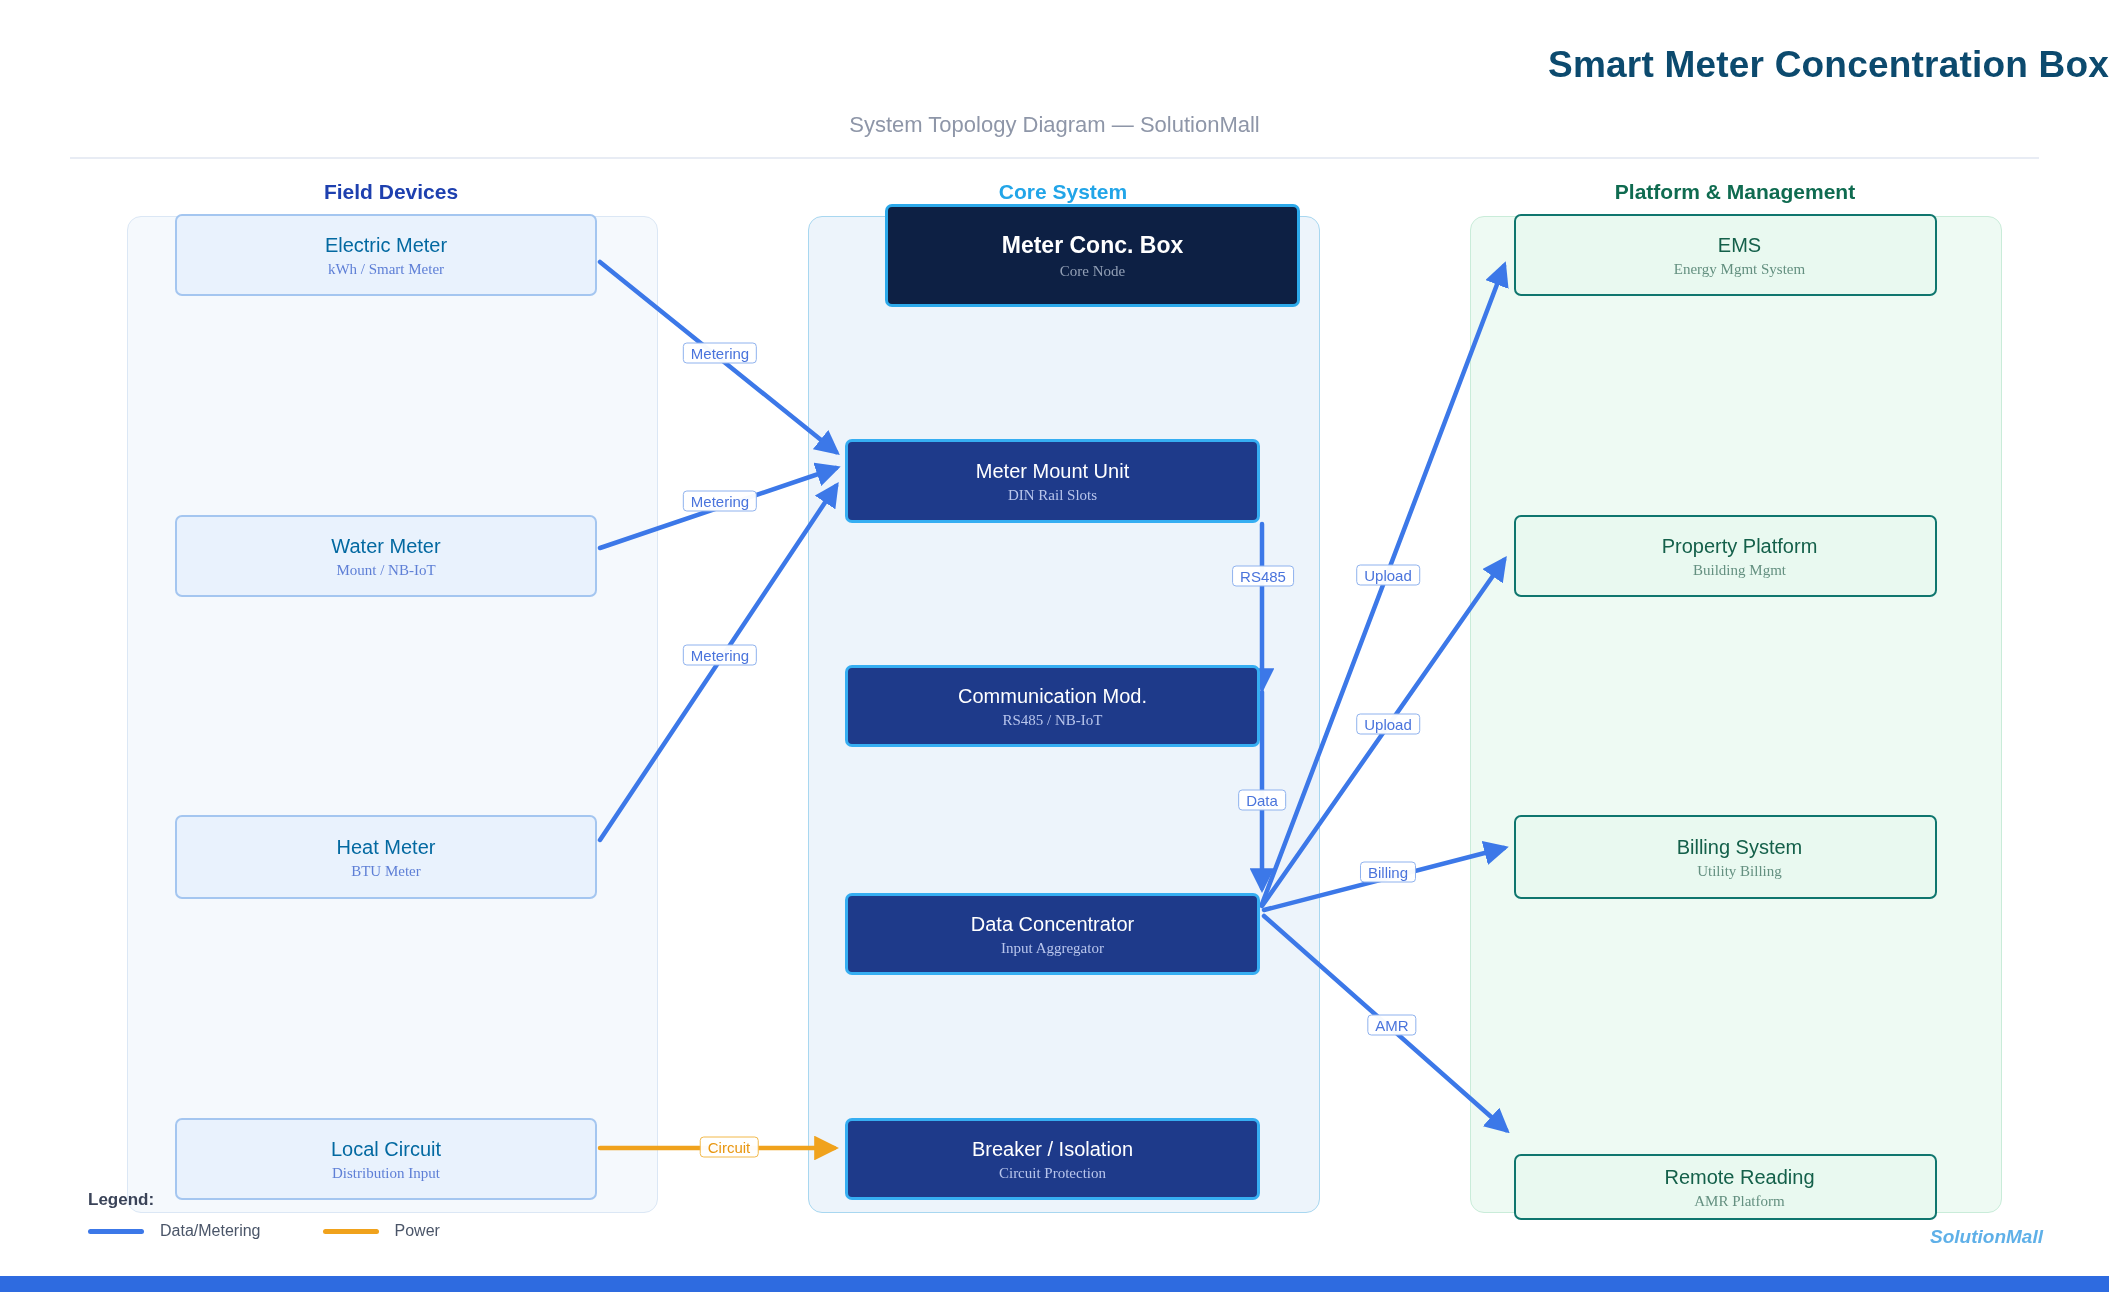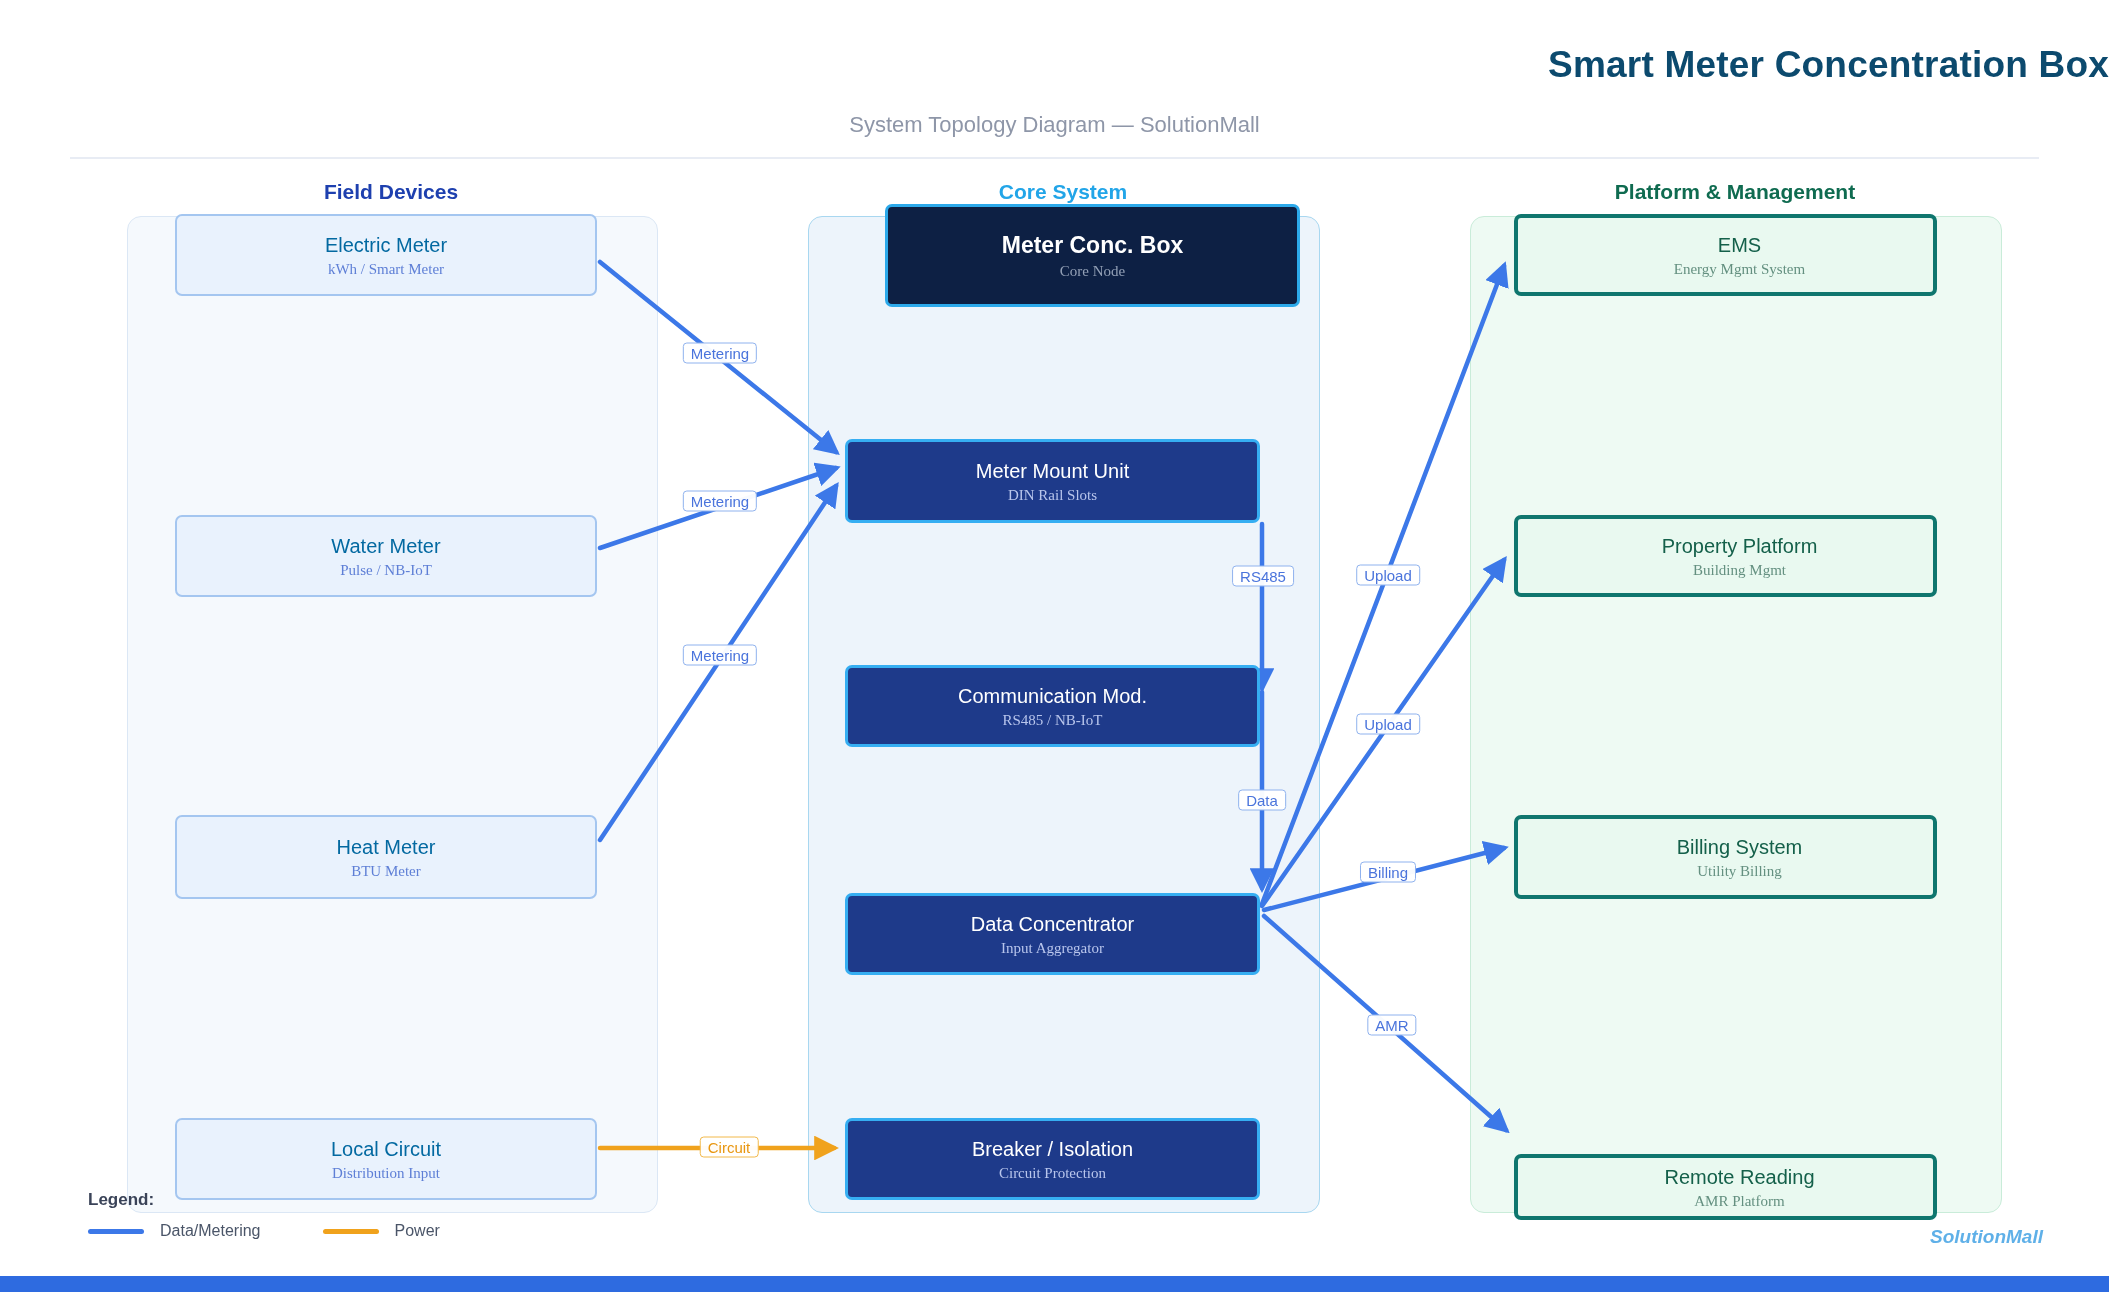--- a/index.html
+++ b/index.html
@@ -34,21 +34,21 @@
   .node .ns{font-size:15px;line-height:1.2;margin-top:2px;font-family:Liberation Serif, serif;}
   .node.fieldbox{background:#e9f2fd;border:2px solid #a4c6f0;}
   .node.fieldbox .nt{color:#0369a1;}
   .node.fieldbox .ns{color:#5e7fd6;}
   .node.corebox{background:#1e3a8a;border:3px solid #36aef2;}
   .node.corebox .nt{color:#ffffff;}
   .node.corebox .ns{color:#b8c5ec;}
   .node.hubbox{background:#0d2044;border:3px solid #2ca9ea;margin-left:40px;}
   .node.hubbox .nt{font-size:23px;font-weight:700;color:#ffffff;}
   .node.hubbox .ns{color:#93a0b6;}
-  .node.platbox{background:#e9f9f0;border:4px solid #0f766e;padding-left:28px;}
+  .node.platbox{background:#e9f9f0;border:2px solid #0f766e;padding-left:28px;}
   .node.platbox .nt{color:#14604a;}
   .node.platbox .ns{color:#649080;}
 
   
   svg.edges{position:absolute;left:0;top:0;z-index:2;}
 
   
   .chip{position:absolute;transform:translate(-50%,-50%);z-index:4;
     background:rgba(255,255,255,.96);border:1.5px solid #8fb2ee;color:#4a74dc;
     font-size:15px;padding:1px 7px;border-radius:4px;white-space:nowrap;}
@@ -110,21 +110,21 @@
       <line x1="600" y1="1148" x2="834" y2="1148" marker-end="url(#ah-orange)"></line>
     </g>
   </svg>
 
   <div class="node fieldbox" style="left:175px;top:214px;width:422px;height:82px">
     <div class="nt">Electric Meter</div>
     <div class="ns">kWh / Smart Meter</div>
   </div>
   <div class="node fieldbox" style="left:175px;top:515px;width:422px;height:82px">
     <div class="nt">Water Meter</div>
-    <div class="ns">Pulse / NB-IoT</div>
+    <div class="ns">Mount / NB-IoT</div>
   </div>
   <div class="node fieldbox" style="left:175px;top:1118px;width:422px;height:82px">
     <div class="nt">Local Circuit</div>
     <div class="ns">Distribution Input</div>
   </div>
   <div class="node fieldbox" style="left:175px;top:815px;width:422px;height:84px">
     <div class="nt">Heat Meter</div>
     <div class="ns">BTU Meter</div>
   </div>
 

